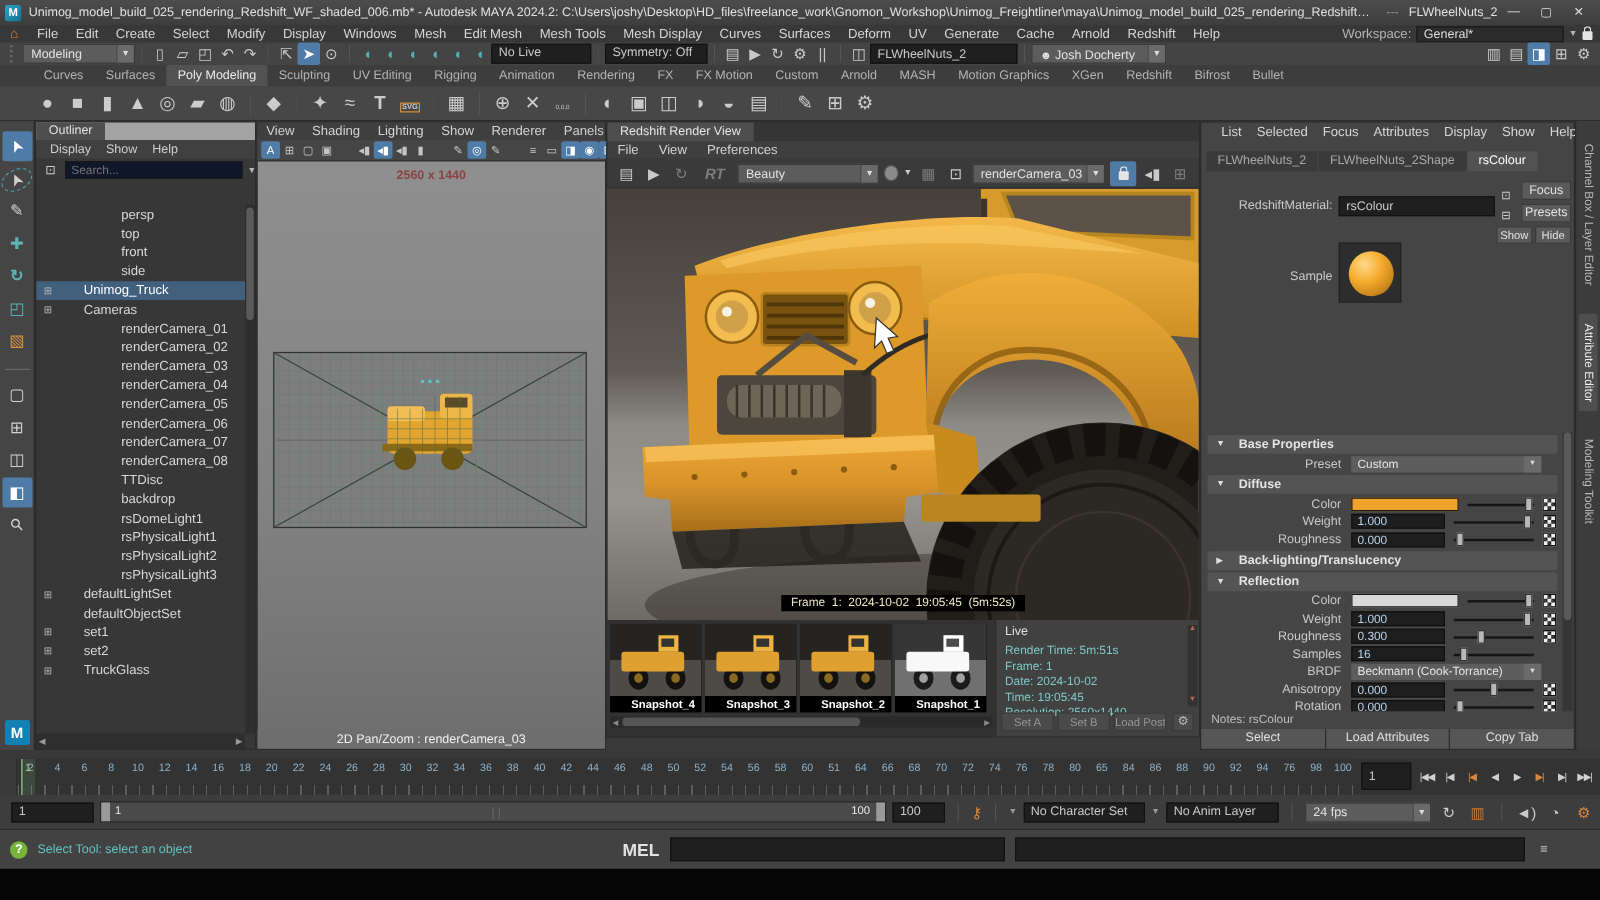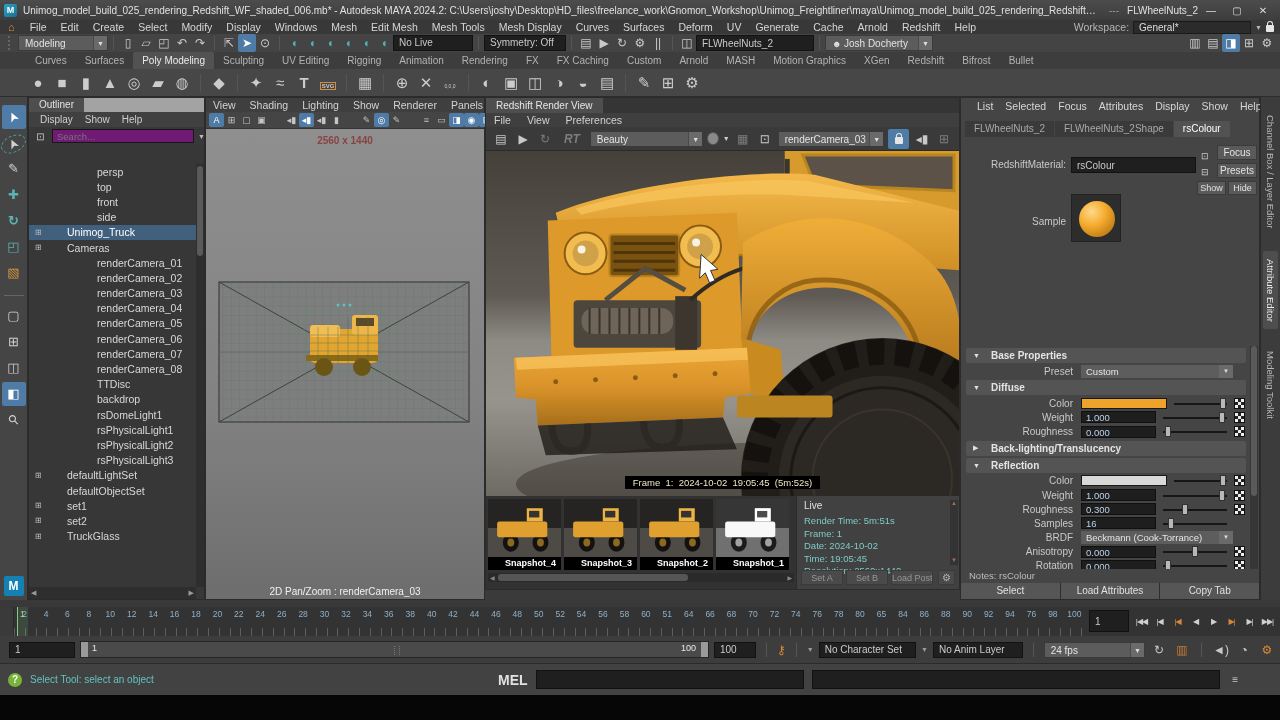--- a/index.html
+++ b/index.html
@@ -63,21 +63,21 @@
 [data-g="pane1"]::before{content:"▢"}[data-g="pane4"]::before{content:"⊞"}[data-g="pane2"]::before{content:"◫"}[data-g="paneol"]::before{content:"◧"}
 [data-g="magnify"]::before{content:"⚲";display:inline-block;transform:rotate(-45deg)}
 #toolbox .mlogo{margin-top:auto;margin-bottom:4px;width:20px;height:20px;background:#1480b4;border-radius:2px;color:#fff;font-weight:bold;font-size:12px;text-align:center;line-height:20px}
 
 #outliner{left:28px;top:97px;width:177px;height:503px;background:#373737;border:1px solid #2b2b2b}
 #outliner .ptab{height:14px;background:#a3a3a3;display:flex}
 #outliner .ptab span{background:#4e4e4e;padding:0 10px;font-size:10px;line-height:14px;color:#e2e2e2}
 #outliner .pmenu{height:15px;display:flex;gap:2px;padding:0 6px;background:#404040;font-size:10px;color:#cfcfcf}
 #outliner .pmenu span{padding:0 5px;line-height:15px}
 #outliner .srow{height:18px;display:flex;align-items:center;padding:0 4px;gap:4px;background:#383838}
-#outliner .srow input{flex:1;background:#701a75;border:1px solid #171717;height:14px;color:#bbb;font-size:9.5px;padding:0 4px;outline:none}
+#outliner .srow input{flex:1;background:#0f172a;border:1px solid #171717;height:14px;color:#bbb;font-size:9.5px;padding:0 4px;outline:none}
 #olist{position:absolute;top:66px;bottom:12px;left:0;right:8px;overflow:hidden}
 .orow{height:15.2px;display:flex;align-items:center;font-size:10.5px;color:#d8d8d8;padding-left:6px;white-space:nowrap}
 .orow .oexp{width:14px;font-size:8px;color:#bbb;visibility:hidden;flex:none}
 .orow .oexp.show{visibility:visible}
 .orow .oexp.show::before{content:"⊞"}
 .orow[data-ind="1"]{padding-left:36px}
 .orow .oic{width:15px;text-align:center;font-size:8px;color:#c2c2c2;flex:none;margin-right:3px}
 .orow.sel{background:#41607e;color:#fff}
 #outliner .vscroll{position:absolute;right:0;top:66px;bottom:12px;width:8px;background:#2e2e2e}
 #outliner .vscroll .vh{position:absolute;top:2px;left:1px;width:6px;height:90px;background:#5a5a5a;border-radius:3px}
@@ -314,21 +314,21 @@
 
 <span class="tab">Curves</span>
     <span class="tab">Surfaces</span>
     <span class="tab on">Poly Modeling</span>
     <span class="tab">Sculpting</span>
     <span class="tab">UV Editing</span>
     <span class="tab">Rigging</span>
     <span class="tab">Animation</span>
     <span class="tab">Rendering</span>
     <span class="tab">FX</span>
-    <span class="tab">FX Caching</span>
+    <span class="tab">FX Motion</span>
     <span class="tab">Custom</span>
     <span class="tab">Arnold</span>
     <span class="tab">MASH</span>
     <span class="tab">Motion Graphics</span>
     <span class="tab">XGen</span>
     <span class="tab">Redshift</span>
     <span class="tab">Bifrost</span>
     <span class="tab">Bullet</span>
   </div>
 <div class="abs" id="shelficons">

